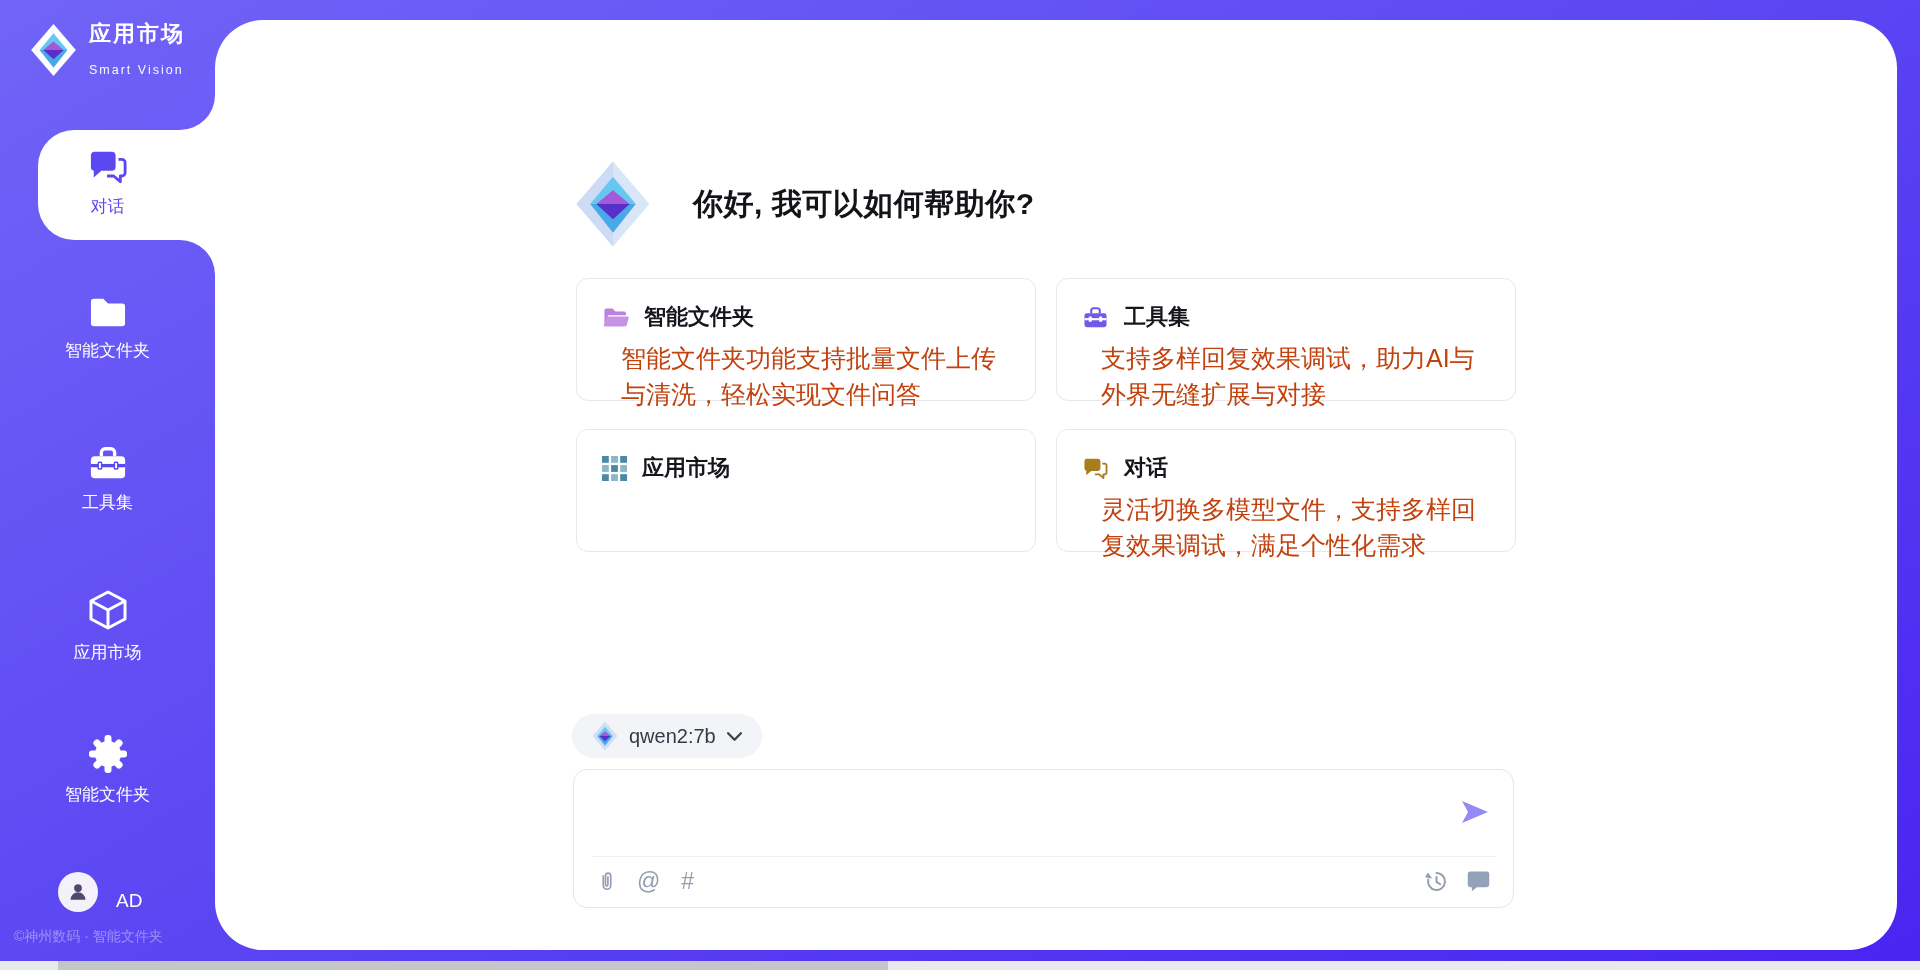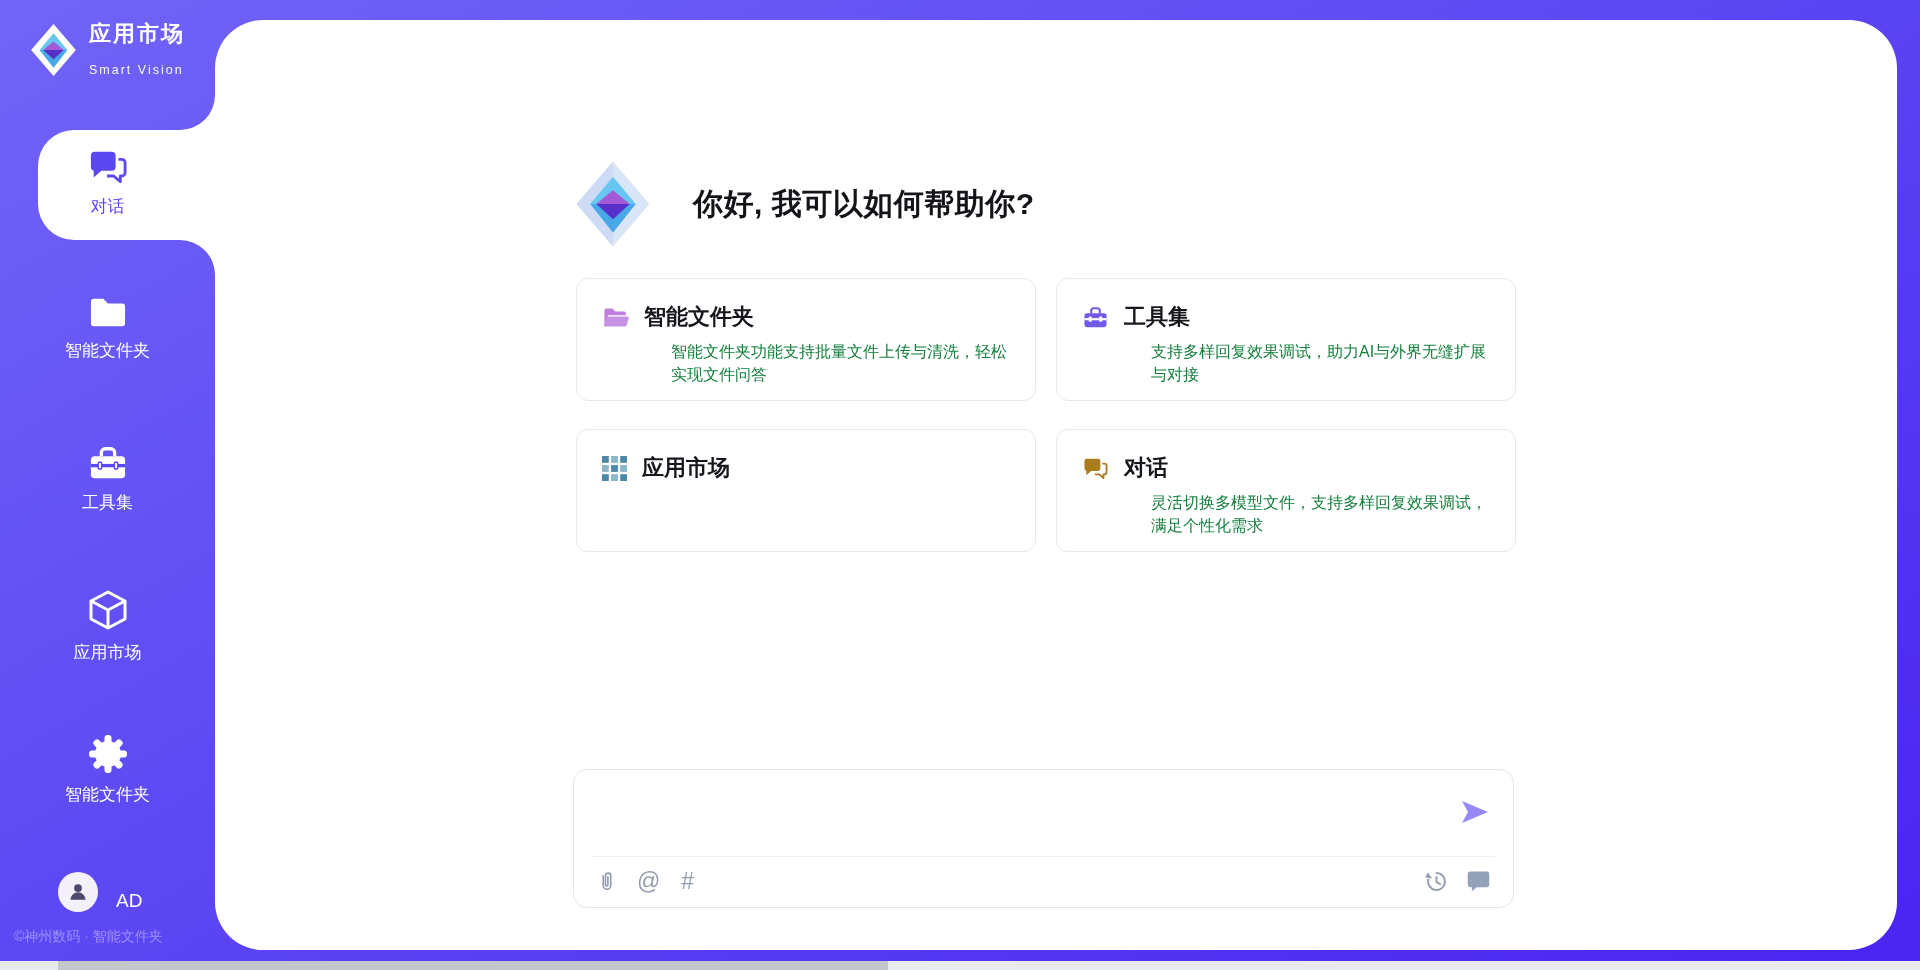--- a/index.html
+++ b/index.html
@@ -43,21 +43,21 @@
   .greeting-title { font-size:30px; font-weight:700; color:#121418; letter-spacing:.5px; }
 
   .card { position:absolute; width:460px; height:123px; background:#fff;
           border:1px solid #e6e8ee; border-radius:12px; cursor:pointer; }
   .card1 { left:576px;  top:278px; }
   .card2 { left:1056px; top:278px; }
   .card3 { left:576px;  top:429px; }
   .card4 { left:1056px; top:429px; }
   .card-head { display:flex; align-items:center; gap:15px; padding:23px 24px 0 25px; }
   .card-title { font-size:22px; font-weight:700; color:#15171c; }
-  .card-desc { margin:9px 22px 0 94px; font-size:16px; line-height:1.42; color:#15803d; }
+  .card-desc { margin:9px 22px 0 44px; font-size:25px; line-height:1.42; color:#c2410c; }
 
   .model-pill { position:absolute; left:572px; top:714px; height:44px; border-radius:22px;
                 background:#f3f4f7; display:flex; align-items:center; gap:11px;
                 padding:0 20px; cursor:pointer; }
   .model-name { font-size:20px; color:#353b46; }
 
   .composer { position:absolute; left:573px; top:769px; width:941px; height:139px;
               background:#fff; border:1.5px solid #e3e6ec; border-radius:14px; }
   .composer textarea { position:absolute; left:12px; top:10px; width:850px; height:68px;
               border:none; outline:none; resize:none; background:transparent;
@@ -231,20 +231,33 @@
       <div class="card-head">
         <svg width="27" height="25" viewBox="0 0 44 40">
           <path fill="#aa7c1c" d="M4 4 h22 a4 4 0 0 1 4 4 v12 a4 4 0 0 1 -4 4 H15 l-8 7 v-7 H8 a4 4 0 0 1 -4 -4 V8 a4 4 0 0 1 4 -4 z"></path>
           <path fill="none" stroke="#aa7c1c" stroke-width="3" stroke-linejoin="round" d="M33 12 h3.5 a3.5 3.5 0 0 1 3.5 3.5 V26 a3.5 3.5 0 0 1 -3.5 3.5 H35 v6 l-7 -6 H21"></path>
         </svg>
         <span class="card-title">对话</span>
       </div>
       <div class="card-desc">灵活切换多模型文件，支持多样回复效果调试，满足个性化需求</div>
     </div>
 
+    <div class="model-pill">
+      <svg width="26" height="30" viewBox="0 0 100 116">
+        <polygon points="50,2 98,58 50,114 2,58" fill="#cfe0f5"></polygon>
+        <polygon points="50,22 80,58 20,58" fill="#67c7f1"></polygon>
+        <polygon points="20,58 80,58 50,96" fill="#49a9e8"></polygon>
+        <polygon points="50,40 72,58 28,58" fill="#a45ad6"></polygon>
+        <polygon points="28,58 72,58 50,78" fill="#5630c8"></polygon>
+      </svg>
+      <span class="model-name">qwen2:7b</span>
+      <svg width="15" height="9" viewBox="0 0 14 8">
+        <path d="M1 1 L7 7 L13 1" fill="none" stroke="#3c424e" stroke-width="2.2" stroke-linecap="round" stroke-linejoin="round"></path>
+      </svg>
+    </div>
 
     <div class="composer">
 
       <div class="send-btn icon-btn">
         <svg width="32" height="32" viewBox="0 0 32 32">
           <polygon points="3,5 29,16 3,27 9,16" fill="#958af5"></polygon>
         </svg>
       </div>
 
       <div class="composer-divider"></div>

